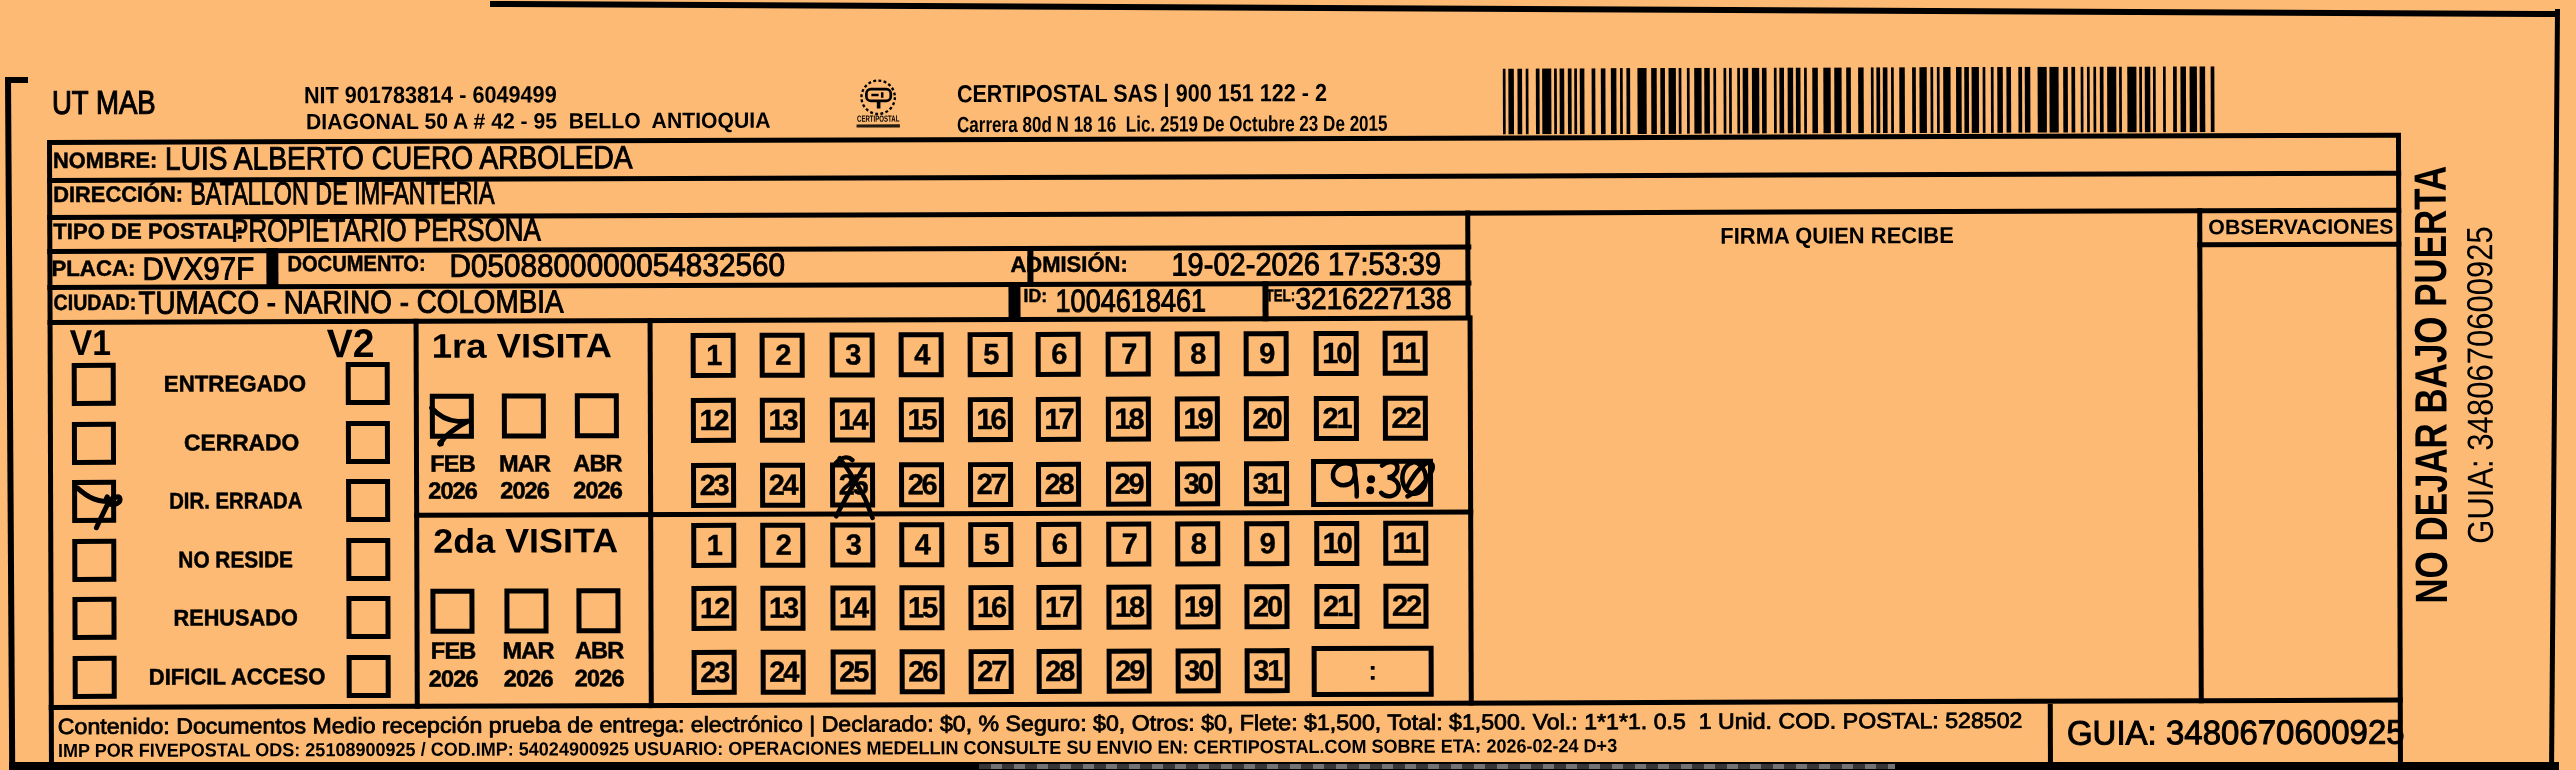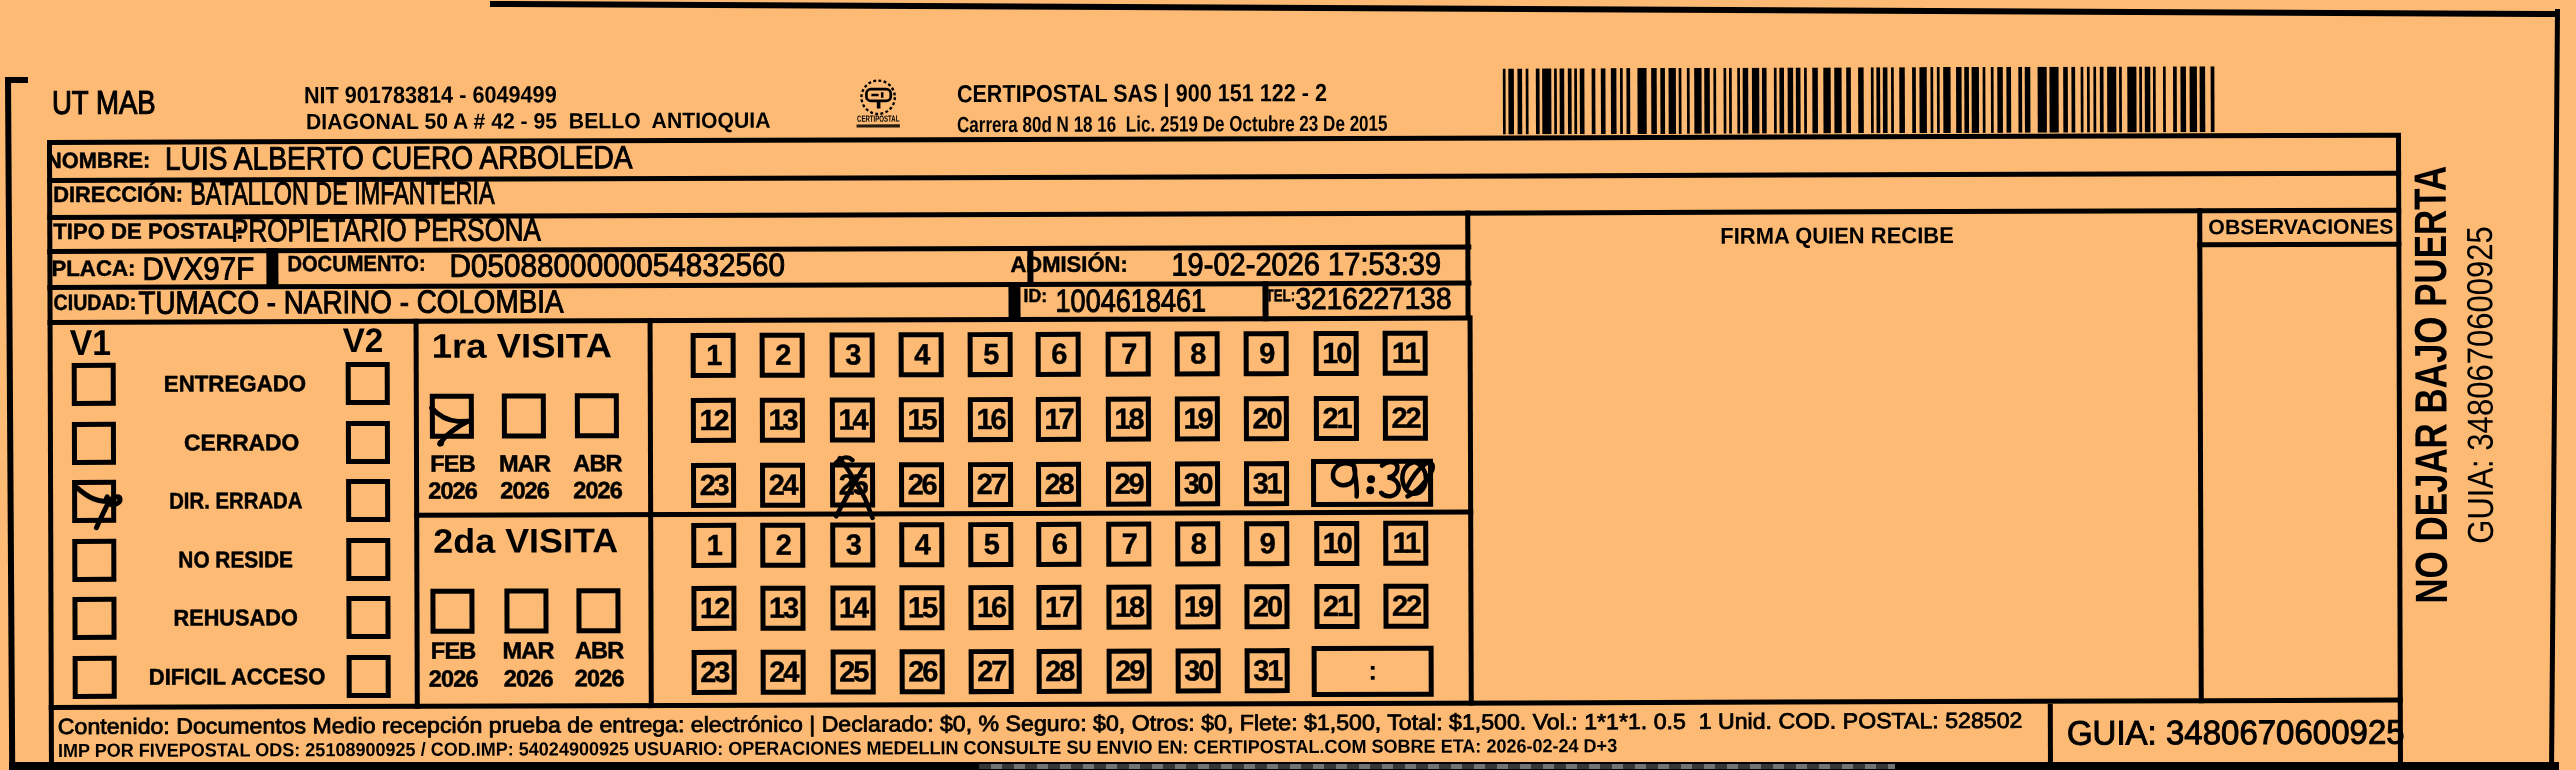--- a/index.html
+++ b/index.html
@@ -148,21 +148,21 @@
 <div class="vl" style="left:1465px;top:215px;height:109px"></div>
 <div class="vl" style="left:1467px;top:320px;height:390px"></div>
 <div class="vl" style="left:2197px;top:215px;height:495px"></div>
 <div class="vl" style="left:266px;top:249px;height:40px;width:11.8px"></div>
 <div class="vl" style="left:1027px;top:249px;height:40px;width:6.3px"></div>
 <div class="vl" style="left:1008px;top:285px;height:40px;width:11.8px"></div>
 <div class="vl" style="left:1262px;top:285px;height:40px;width:6.3px"></div>
 <div class="vl" style="left:413px;top:320px;height:390px"></div>
 <div class="vl" style="left:647px;top:320px;height:390px"></div>
 
-<div class="lab" id="nombre_l" style="left: 46px; top: 148px; transform: scaleX(0.9913);">NOMBRE:</div>
+<div class="lab" id="nombre_l" style="left: 53px; top: 148px; transform: scaleX(0.9913);">NOMBRE:</div>
 <div class="val" id="v_nombre" style="left: 165px; top: 141px; transform: scaleX(0.878);">LUIS ALBERTO CUERO ARBOLEDA</div>
 
 <div class="lab" id="direccion_l" style="left: 53px; top: 182px; transform: scaleX(0.993);">DIRECCIÓN:</div>
 <div class="val" id="v_direccion" style="left: 190px; top: 176px; transform: scaleX(0.7303);">BATALLON DE IMFANTERIA</div>
 
 <div class="lab" id="tipo_l" style="left: 53px; top: 219px; transform: scaleX(1.0054);">TIPO DE POSTAL:</div>
 <div class="val" id="v_tipo" style="left: 231px; top: 213px; transform: scaleX(0.811);">PROPIETARIO PERSONA</div>
 <div class="abs" id="firma" style="left: 1720px; top: 228px; font-weight: 700; font-size: 23px; white-space: nowrap; transform-origin: 0px 50%; transform: scaleX(0.9549);">FIRMA QUIEN RECIBE</div>
 <div class="abs" id="observ" style="left: 2208px; top: 222px; font-weight: 700; font-size: 21px; white-space: nowrap; transform-origin: 0px 50%; transform: scaleX(1.015);">OBSERVACIONES</div>
 
@@ -174,21 +174,21 @@
 <div class="val" id="v_adm" style="left: 1171px; top: 250px; transform: scaleX(0.9077);">19-02-2026 17:53:39</div>
 
 <div class="lab" id="ciudad_l" style="left: 53px; top: 290px; transform: scaleX(0.8911);">CIUDAD:</div>
 <div class="val" id="v_ciudad" style="left: 138px; top: 285px; transform: scaleX(0.8692);">TUMACO - NARINO - COLOMBIA</div>
 <div class="lab" id="id_l" style="left: 1023px; top: 288px; font-size: 19px; transform: scaleX(0.9286);">ID:</div>
 <div class="val" id="v_id" style="left: 1055px; top: 286px; transform: scaleX(0.8462);">1004618461</div>
 <div class="lab" id="tel_l" style="left: 1265px; top: 290px; font-size: 17px; transform: scaleX(0.7857);">TEL:</div>
 <div class="val" id="v_tel" style="left: 1295px; top: 286px; font-size: 30px; transform: scaleX(0.9348);">3216227138</div>
 
 <div class="abs" id="v1" style="left: 69px; top: 322px; font-weight: 700; font-size: 36px; transform-origin: 0px 50%; transform: scaleX(0.9388);">V1</div>
-<div class="abs" id="v2" style="left: 342px; top: 322px; font-weight: 700; font-size: 34px; transform-origin: 0px 50%; transform: scaleX(0.9796);">V2</div>
+<div class="abs" id="v2" style="left: 326px; top: 322px; font-weight: 700; font-size: 40px; transform-origin: 0px 50%; transform: scaleX(0.9796);">V2</div>
 <div class="cb" style="left:71px;top:363px"></div>
       <div class="cb" style="left:345px;top:363px"></div>
       <div class="cblab" id="cb_ENTREGADO" style="left: 163px; top: 371px; transform: scaleX(0.9688);">ENTREGADO</div>
       <div class="cb" style="left:71px;top:422px"></div>
       <div class="cb" style="left:345px;top:422px"></div>
       <div class="cblab" id="cb_CERRADO" style="left: 183px; top: 430px; transform: scaleX(0.9921);">CERRADO</div>
       <div class="cb" style="left:71px;top:480px"></div>
       <div class="cb" style="left:345px;top:480px"></div>
       <div class="cblab" id="cb_DIRERRADA" style="left: 168px; top: 488px; transform: scaleX(0.8841);">DIR. ERRADA</div>
       <div class="cb" style="left:71px;top:539px"></div>

